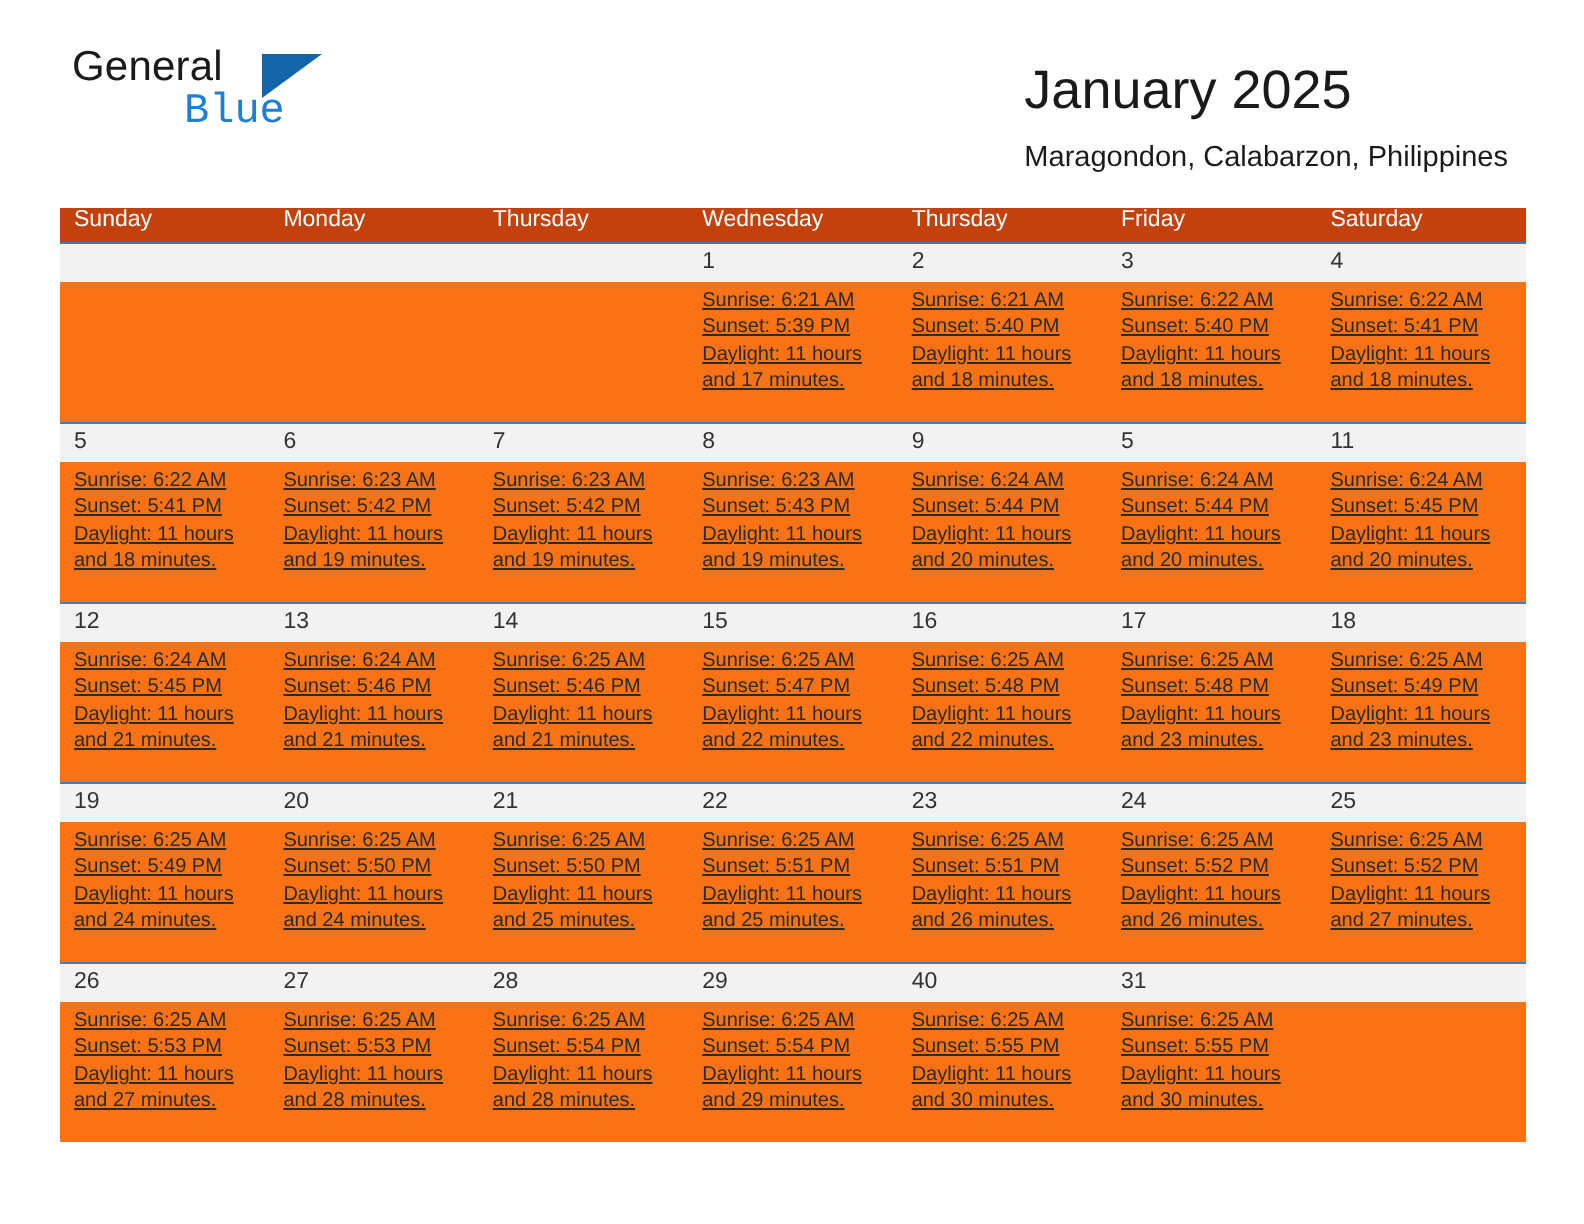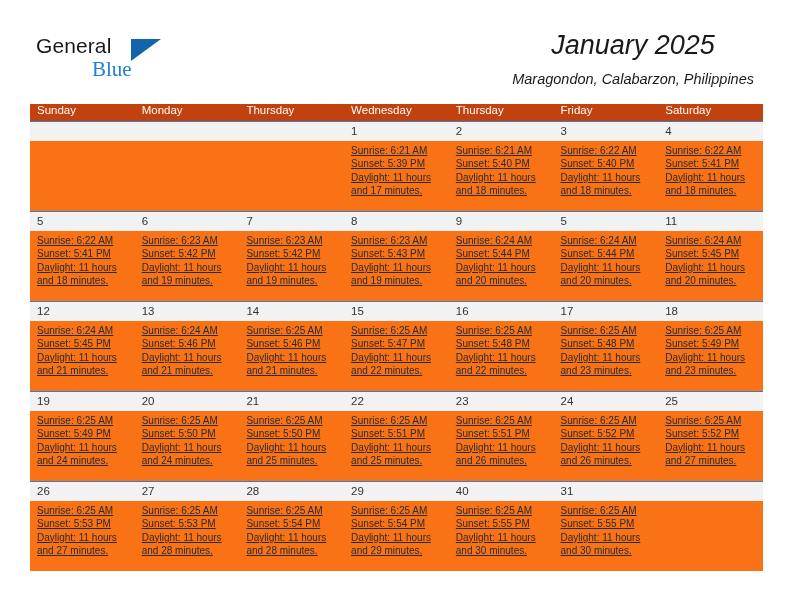--- a/index.html
+++ b/index.html
@@ -28,21 +28,21 @@
     position: absolute;
     left: 0;
     top: 0;
     width: 792px;
     height: 100px;
   }
 
   .brand {
     position: absolute;
     left: 36px;
-    top: 34px;
+    top: 22px;
     width: 230px;
     height: 50px;
   }
   .brand-general {
     position: absolute;
     left: 0;
     top: 0;
     font-size: 21px;
     letter-spacing: 0.1px;
     color: #1a1a1a;
@@ -56,29 +56,28 @@
     height: 0;
     border-left: 30px solid #1464aa;
     border-bottom: 22px solid transparent;
   }
   .brand-blue {
     position: absolute;
     left: 56px;
     top: 23px;
     font-size: 21px;
     color: #1e7fd4;
-    font-family: Liberation Serif, serif;
+    font-family: Liberation Mono, monospace;
   }
 
   .title-block {
     position: absolute;
     right: 38px;
     top: 28px;
-    text-align: center;
-    font-style: italic;
+    text-align: left;
   }
   .cal-title {
     font-size: 27px;
     color: #1a1a1a;
     line-height: 34px;
     white-space: nowrap;
   }
   .cal-subtitle {
     font-size: 14.5px;
     color: #1a1a1a;

